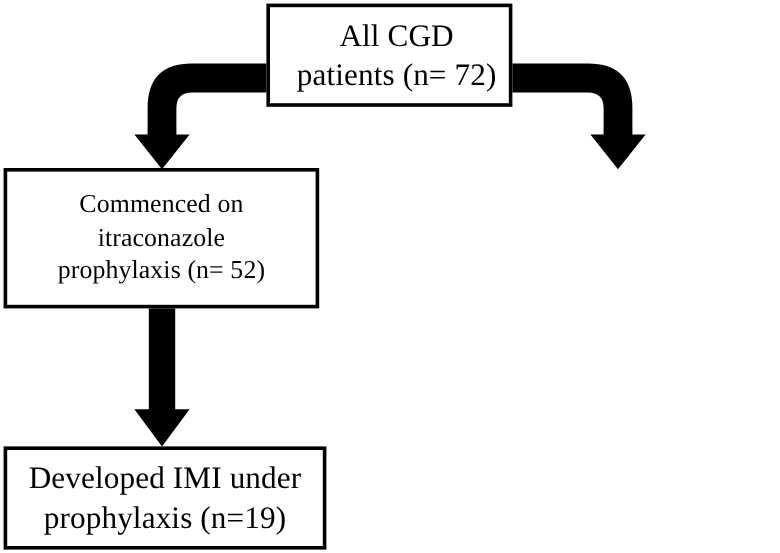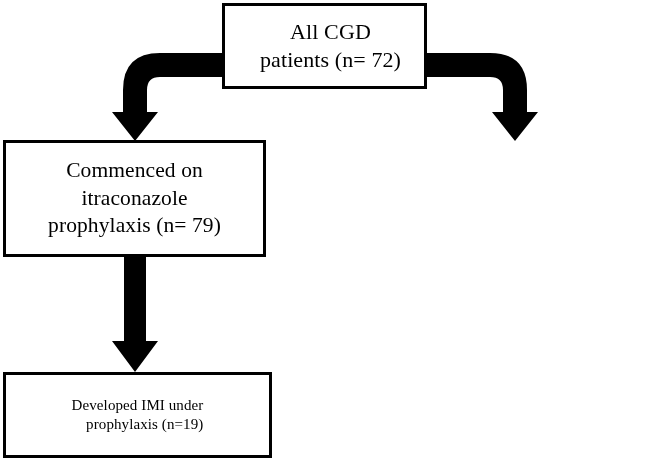--- a/index.html
+++ b/index.html
@@ -32,36 +32,36 @@
     line-height: 1.28;
     letter-spacing: 0.1px;
     padding: 0 6px;
     white-space: pre-line;
   }
 
   
   #node-top {
     left: 222px; top: 3px; width: 205px; height: 86px;
   }
-  #node-top .node-label { font-size: 22px; margin-left: 12px; }
+  #node-top .node-label { font-size: 26px; margin-left: 12px; }
 
   #node-left {
     left: 3px; top: 140px; width: 263px; height: 117px;
   }
   #node-left .node-label { font-size: 21.5px; }
 
   #node-right {
     left: 400px; top: 140px; width: 245px; height: 118px;
   }
   #node-right .node-label { font-size: 21.5px; }
 
   #node-bottom {
     left: 3px; top: 372px; width: 269px; height: 86px;
   }
-  #node-bottom .node-label { font-size: 15px; text-align: right; }
+  #node-bottom .node-label { font-size: 26px; }
 
   
   #connectors {
     position: absolute;
     left: 0; top: 0;
     width: 650px; height: 461px;
     z-index: 1;
     pointer-events: none;
   }
   #connectors path { fill: #000000; stroke: none; }
@@ -110,21 +110,21 @@
   </svg>
 
   <div class="node" id="node-top" style="border-color: rgb(0, 0, 0); background: rgb(255, 255, 255);">
     <span class="node-label">All CGD
 patients (n= 72)</span>
   </div>
 
   <div class="node" id="node-left" style="border-color: rgb(0, 0, 0); background: rgb(255, 255, 255);">
     <span class="node-label">Commenced on
 itraconazole
-prophylaxis (n= 79)</span>
+prophylaxis (n= 52)</span>
   </div>
 
 
   <div class="node" id="node-bottom" style="border-color: rgb(0, 0, 0); background: rgb(255, 255, 255);">
     <span class="node-label">Developed IMI under
 prophylaxis (n=19)</span>
   </div>
 
 </div>
 

